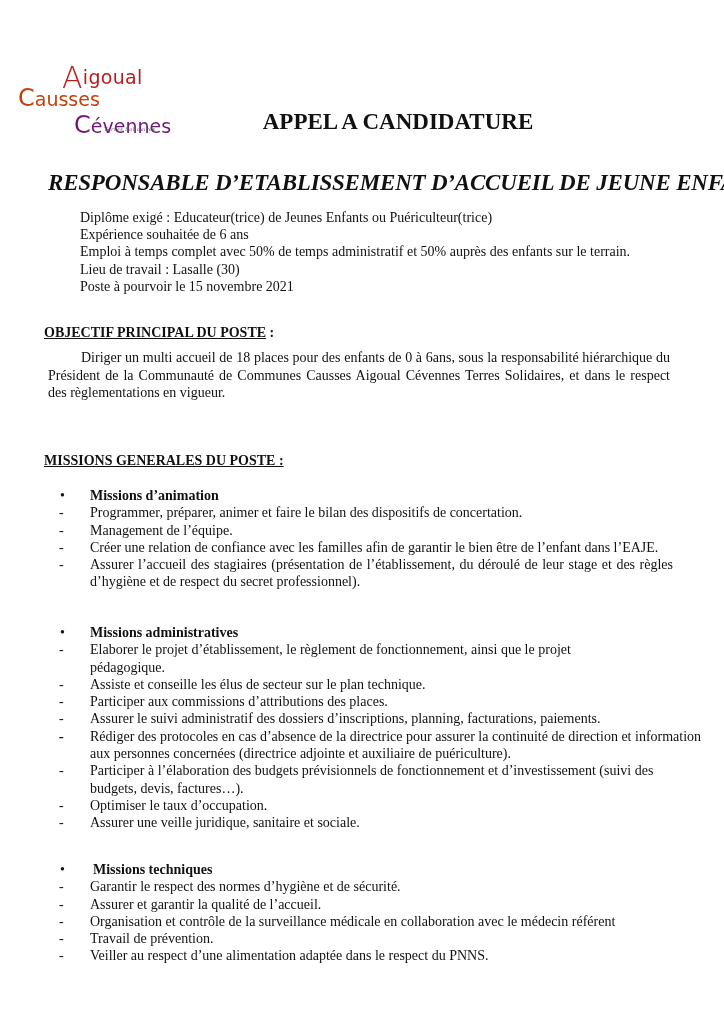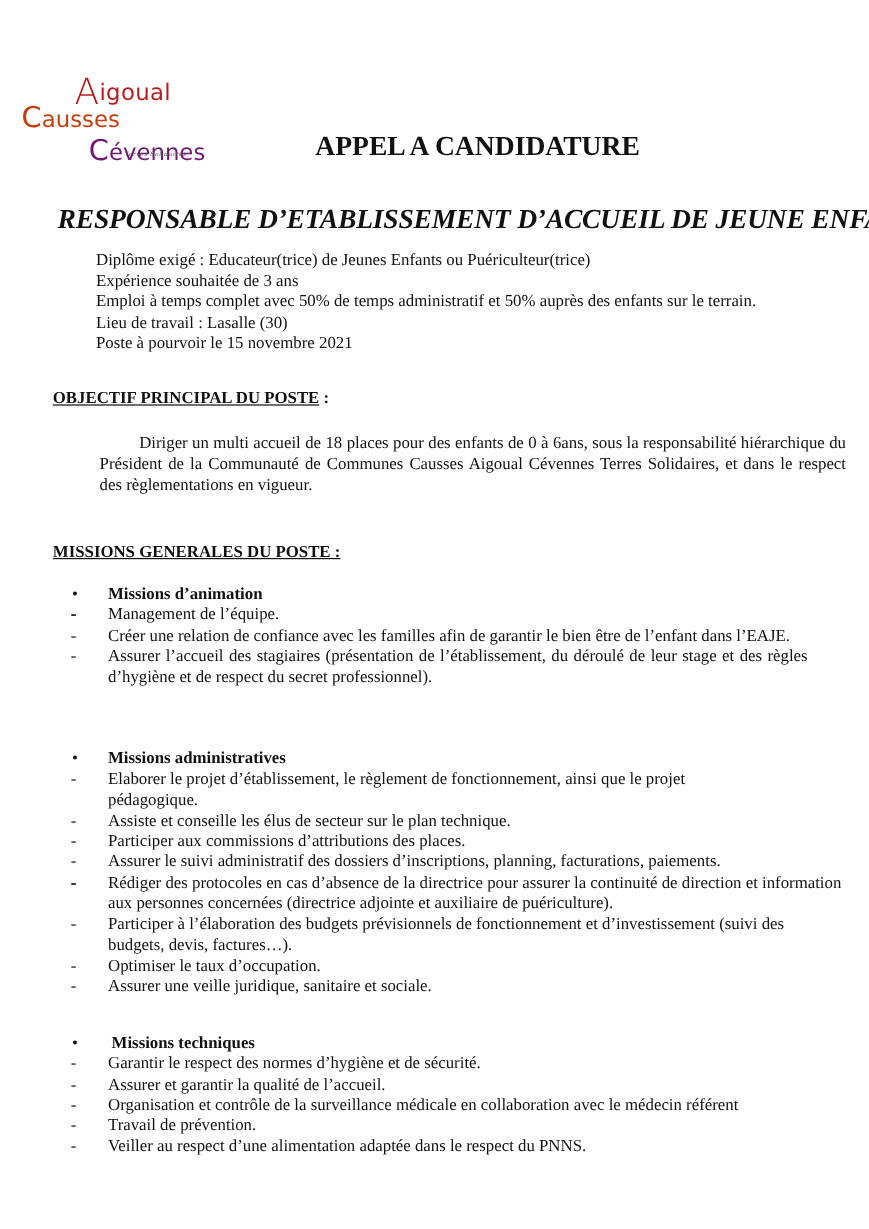--- a/index.html
+++ b/index.html
@@ -105,27 +105,26 @@
       font-weight: bold;
       font-size: 14px;
       white-space: nowrap;
     }
     .section-heading .u {
       text-decoration: underline;
     }
     .objective {
       position: absolute;
       left: 48px;
-      top: 361px;
+      top: 349px;
       width: 622px;
       font-size: 14px;
       line-height: 17.5px;
       text-align: justify;
       text-indent: 33px;
-      margin-left: 35px;
     }
     .group {
       position: absolute;
       left: 48px;
       width: 625px;
       font-size: 14px;
       line-height: 17.3px;
     }
     .group .group-title {
       position: relative;
@@ -159,41 +158,41 @@
   <div class="causses"><span class="big-c">C</span><span>ausses</span></div>
   <div class="cevennes"><span class="big-c">C</span><span>évennes</span></div>
   <div class="tagline">Terres Solidaires</div>
 </div>
 
 <div class="title">APPEL A CANDIDATURE</div>
 <div class="subtitle">RESPONSABLE D’ETABLISSEMENT D’ACCUEIL DE JEUNE ENFANT</div>
 
 <div class="info">
   <div>Diplôme exigé :  Educateur(trice) de Jeunes Enfants ou Puériculteur(trice)</div>
-  <div>Expérience souhaitée de 3 ans</div>
+  <div>Expérience souhaitée de 6 ans</div>
   <div>Emploi à temps complet avec 50% de temps administratif et 50% auprès des enfants sur le terrain.</div>
   <div>Lieu de travail :  Lasalle (30)</div>
   <div>Poste à pourvoir le 15 novembre 2021</div>
 </div>
 
 <div class="section-heading" style="top:325px;">
   <span class="u">OBJECTIF PRINCIPAL DU POSTE</span><span> :</span>
 </div>
 <div class="objective">Diriger un multi accueil de 18 places pour des enfants de 0 à 6ans, sous la responsabilité hiérarchique du Président de la Communauté de Communes Causses Aigoual Cévennes Terres Solidaires, et dans le respect des règlementations en vigueur.</div>
 
 <div class="section-heading" style="top:453px;">
   <span class="u">MISSIONS GENERALES DU POSTE :</span>
 </div>
 
 <div class="group" style="top:487px;">
   <div class="group-title">
     <span class="bullet">•</span>
     <span>Missions d’animation</span>
   </div>
-  <div class="item"><span class="dash">-</span></div>
+  <div class="item"><span class="dash">-</span><span>Programmer, préparer, animer et faire le bilan des dispositifs de concertation.</span></div>
   <div class="item"><span class="dash">-</span><span>Management de l’équipe.</span></div>
   <div class="item justify"><span class="dash">-</span><span>Créer une relation de confiance avec les familles afin de garantir le bien être de l’enfant dans l’EAJE.</span></div>
   <div class="item justify"><span class="dash">-</span><span>Assurer l’accueil des stagiaires (présentation de l’établissement, du déroulé de leur stage et des règles d’hygiène et de respect du secret professionnel).</span></div>
 </div>
 
 <div class="group" style="top:624px; width:580px;">
   <div class="group-title">
     <span class="bullet">•</span>
     <span>Missions administratives</span>
   </div>

